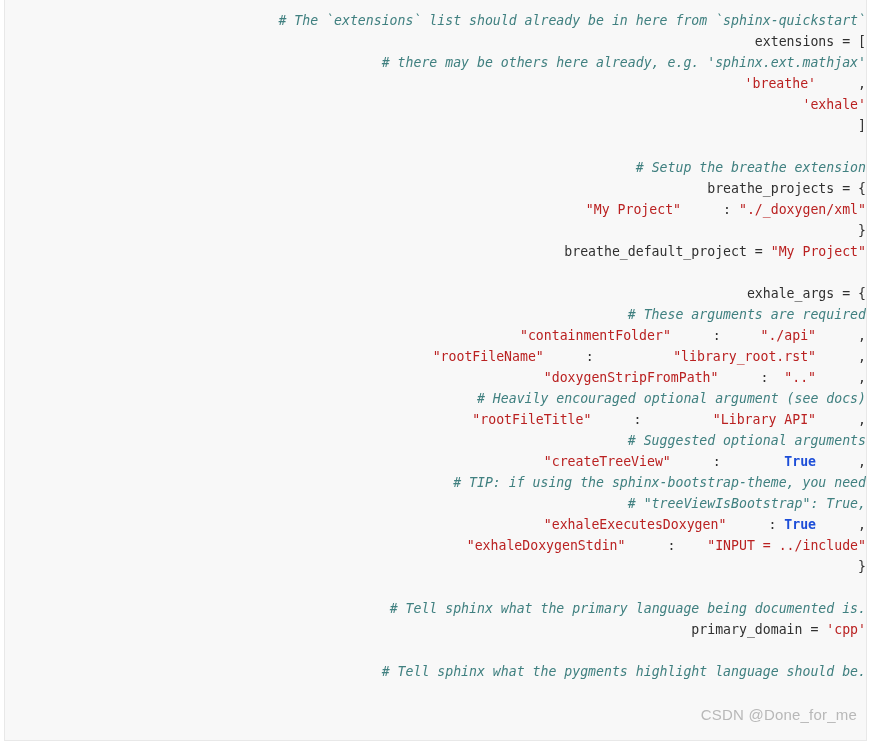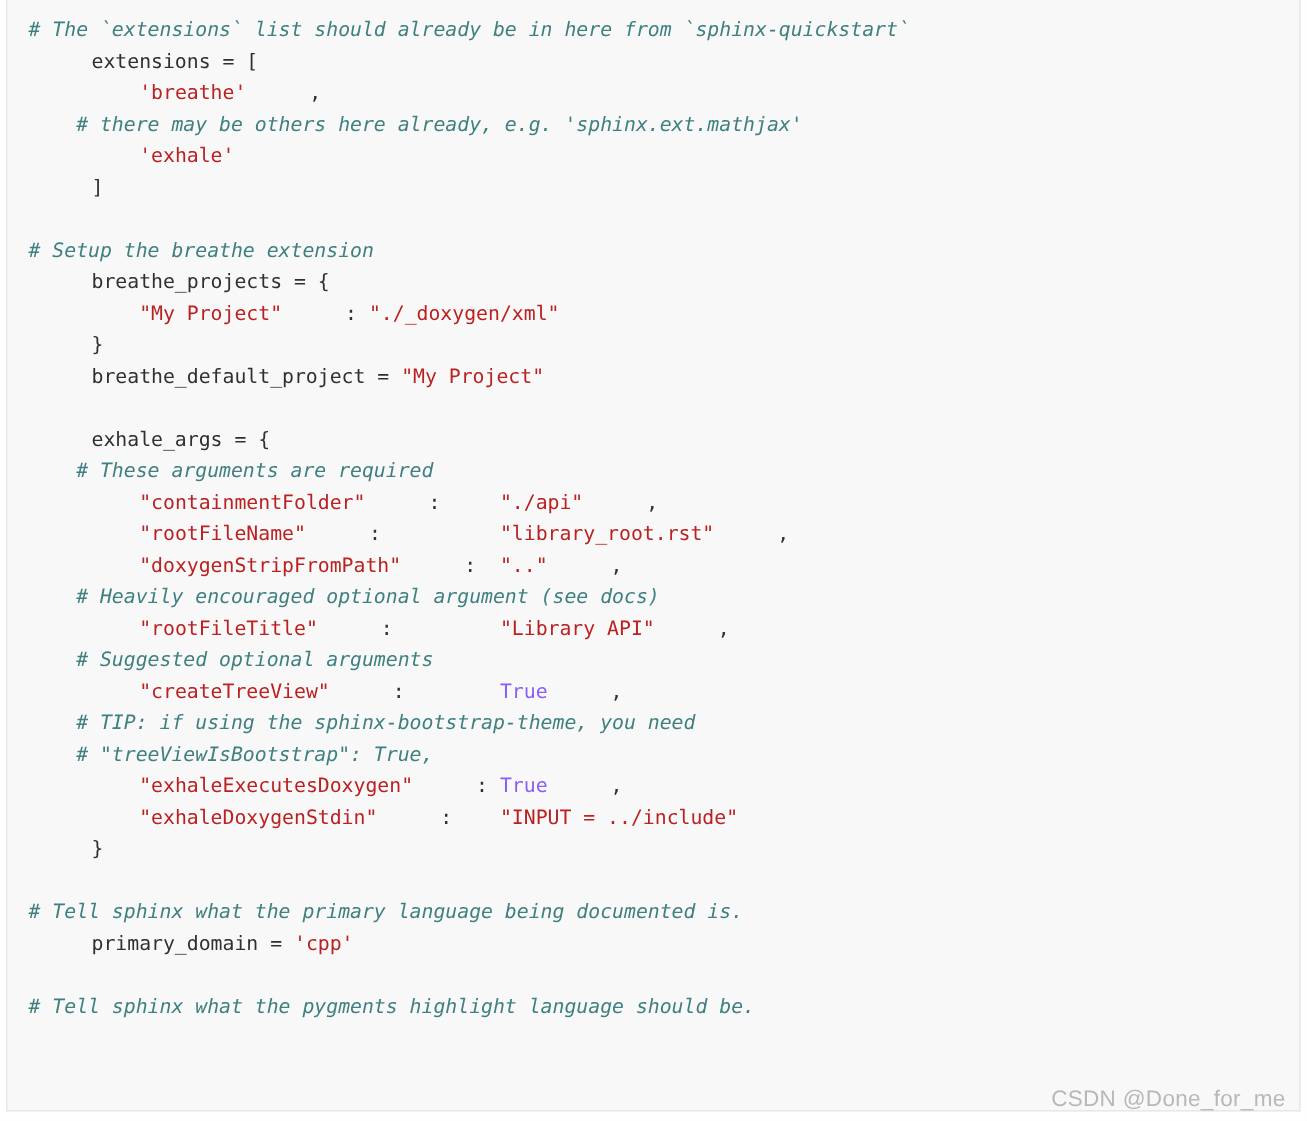--- a/index.html
+++ b/index.html
@@ -31,48 +31,48 @@
     margin: 0;
     padding: 10px 0 0 14px;
     font-family: "DejaVu Sans Mono", monospace;
     font-size: 13.2px;
     line-height: 21px;
     color: #303030;
     white-space: pre;
     tab-size: 4;
   }
 
-  .ln { display: block; min-height: 21px; }
+  .ln { display: block; min-height: 21px; text-align: right; }
 
   .c  { color: #408080; font-style: italic; }   
   .s  { color: #ba2121; }                       
-  .k  { color: #8b5cf6; font-weight: normal; }    
+  .k  { color: #1d4ed8; font-weight: bold; }    
   .n  { color: #303030; margin-left: 42px; }                       
 
   .watermark {
     position: absolute;
     right: 14px;
-    bottom: 6px;
+    bottom: 24px;
     font-family: "Liberation Sans", sans-serif;
     font-size: 15px;
     color: #b8b8b8;
     letter-spacing: 0.2px;
     white-space: nowrap;
     user-select: none;
     margin-top: 44px;
   }
 </style>
 </head>
 <body>
 
 <div class="code-block">
   <pre class="code"><span class="ln"><span class="c"># The `extensions` list should already be in here from `sphinx-quickstart`</span>
 </span><span class="ln"><span class="n">extensions = [</span>
+</span><span class="ln"><span class="c">    # there may be others here already, e.g. 'sphinx.ext.mathjax'</span>
 </span><span class="ln"><span class="n">    </span><span class="s">'breathe'</span><span class="n">,</span>
-</span><span class="ln"><span class="c">    # there may be others here already, e.g. 'sphinx.ext.mathjax'</span>
 </span><span class="ln"><span class="n">    </span><span class="s">'exhale'</span>
 </span><span class="ln"><span class="n">]</span>
 </span><span class="ln">
 </span><span class="ln"><span class="c"># Setup the breathe extension</span>
 </span><span class="ln"><span class="n">breathe_projects = {</span>
 </span><span class="ln"><span class="n">    </span><span class="s">"My Project"</span><span class="n">: </span><span class="s">"./_doxygen/xml"</span>
 </span><span class="ln"><span class="n">}</span>
 </span><span class="ln"><span class="n">breathe_default_project = </span><span class="s">"My Project"</span>
 </span><span class="ln">
 </span><span class="ln"><span class="n">exhale_args = {</span>

